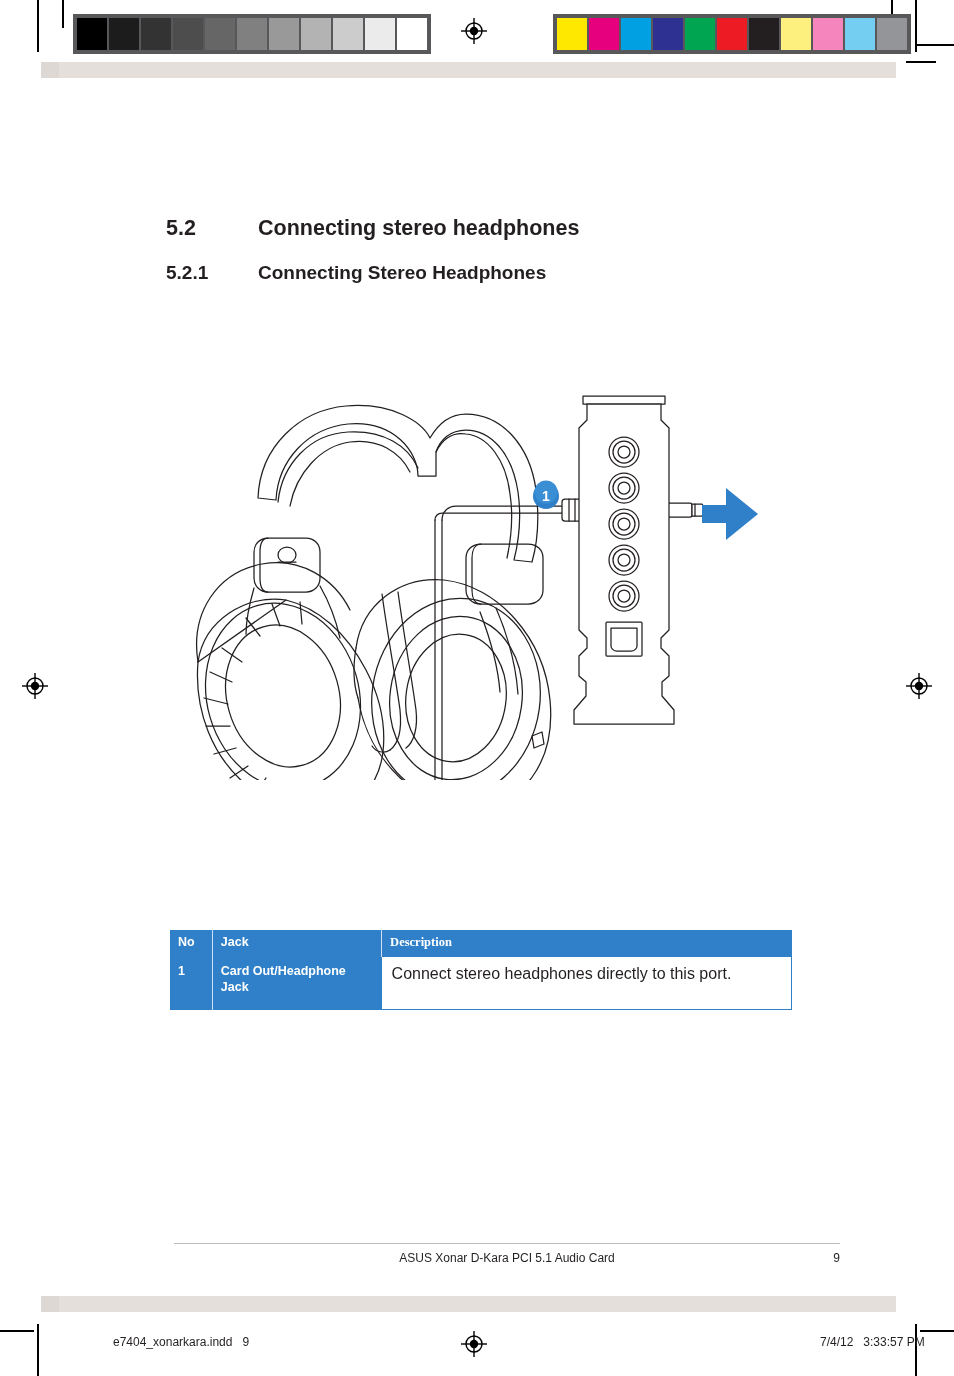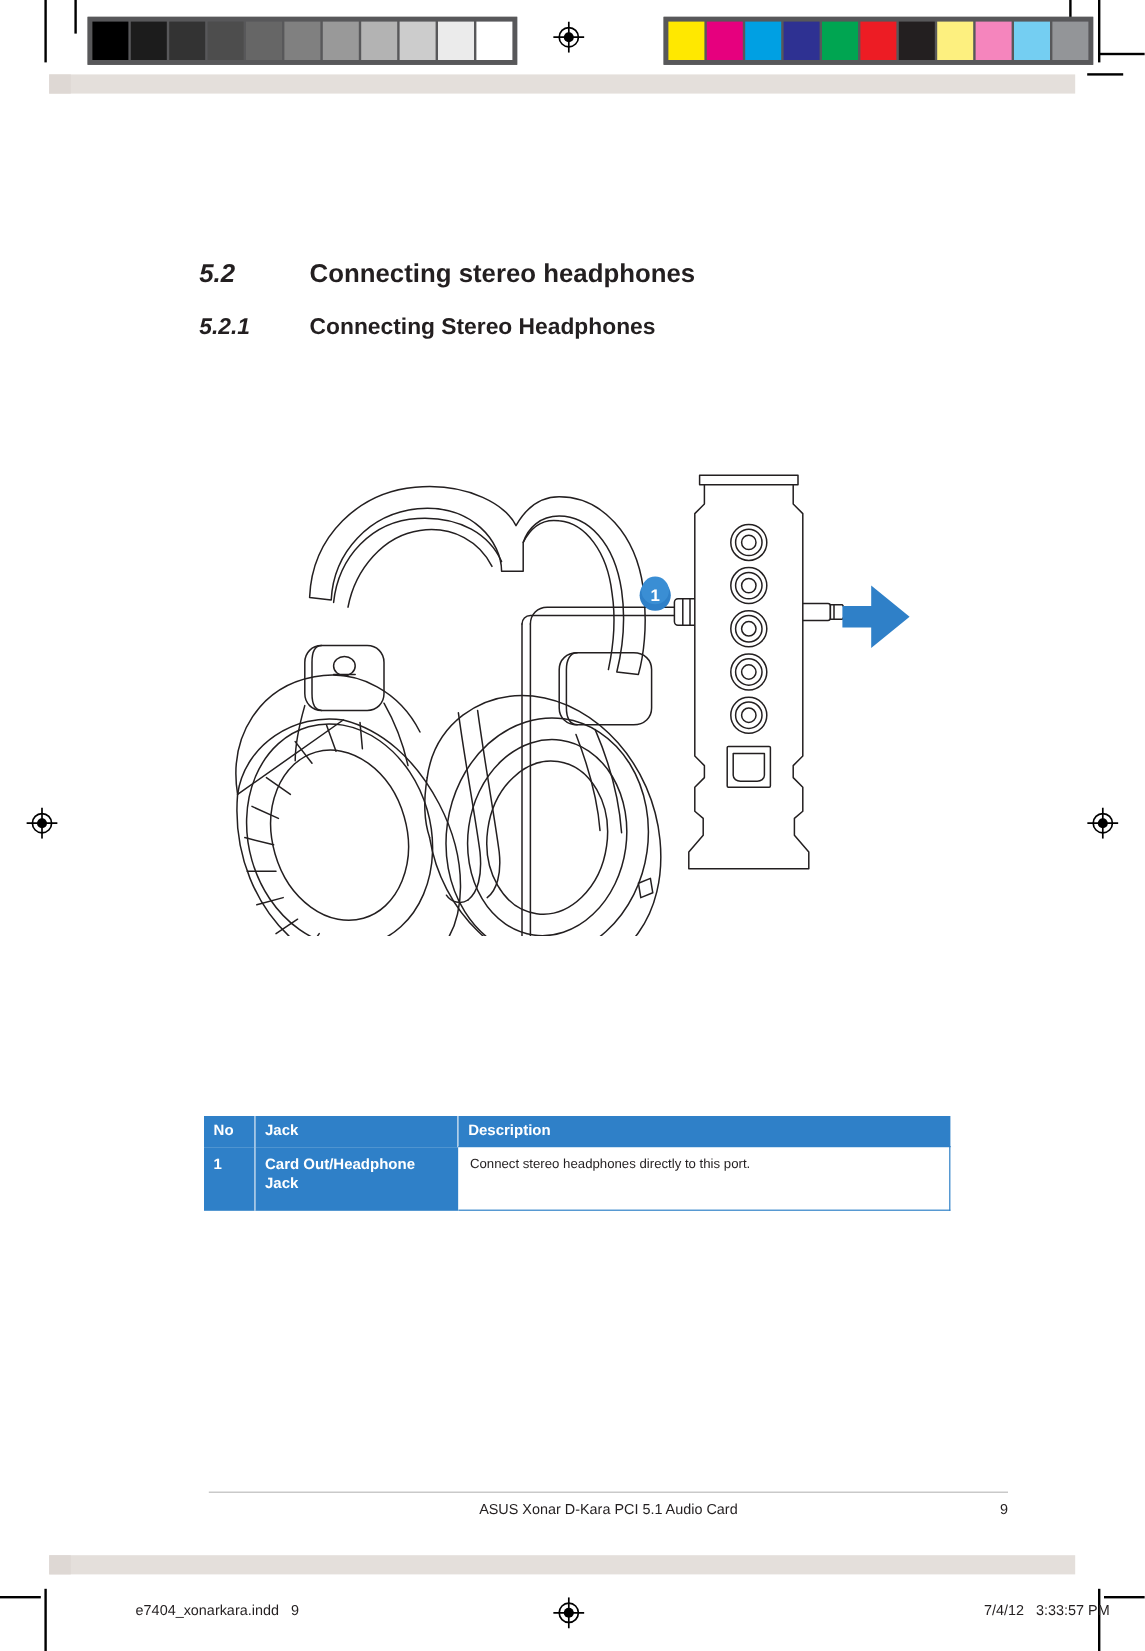--- a/index.html
+++ b/index.html
@@ -19,21 +19,21 @@
   
   .calbar { position: absolute; display: flex; border: 2px solid #58585a; background:#58585a; gap:2px; padding:2px; }
   .calbar .sw { width: 30px; height: 32px; }
 
   
   .bleed { position: absolute; background: #e4dfdb; }
   .bleed-tab { position: absolute; background: #ded8d4; }
 
   
   .h-sec { position: absolute; display: flex; color: #231f20; }
-  .h-sec .num { font-weight: bold; font-style: italic; }
+  .h-sec .num { font-weight: bold; }
   .h-sec .txt { font-weight: bold; text-align: right; }
   #h52 { left: 166px; top: 216px; font-size: 21.5px; }
   #h52 .num { width: 92px; }
   #h521 { left: 166px; top: 262px; font-size: 19px; }
   #h521 .num { width: 92px; }
 
   
   .figure { position: absolute; left: 150px; top: 380px; width: 680px; height: 400px; }
   .figure svg { display: block; }
 
@@ -41,28 +41,28 @@
   .tbl { position: absolute; left: 170px; top: 930px; width: 622px;
          border-collapse: collapse; table-layout: fixed; }
   .tbl th, .tbl td { vertical-align: top; text-align: left; }
   .tbl thead th {
     background: #2f80c8; color: #ffffff; font-size: 12.5px; font-weight: bold;
     padding: 5px 8px 6px 8px; border-right: 1px solid #cfe0f0;
   }
   .tbl thead th:last-child { border-right: none; }
   .c-no { width: 38px; }
   .c-item { width: 152px; }
-  .c-desc { width: 368px; }
+  .c-desc { width: 368px; font-family: Liberation Serif, serif; }
   .tbl tbody td.no, .tbl tbody td.item {
     background: #2f80c8; color: #ffffff; font-size: 12.5px; font-weight: bold;
     padding: 6px 8px 14px 8px; line-height: 1.32;
   }
   .tbl tbody td.no { border-right: 1px solid #cfe0f0; }
   .tbl tbody td.desc {
-    background: #ffffff; color: #231f20; font-size: 11px; font-weight: normal;
+    background: #ffffff; color: #231f20; font-size: 16px; font-weight: normal;
     padding: 7px 10px 14px 10px; line-height: 1.3;
     border: 1px solid #2f80c8; border-left: none;
   }
 
   
   .footer-rule { position: absolute; left: 174px; top: 1243px; width: 666px; height: 1px; background: #bcbcbc; }
   .footer { position: absolute; top: 1251px; font-size: 12px; color: #231f20; }
   #footer-title { left: 174px; width: 666px; text-align: center; }
   #footer-page  { left: 174px; width: 666px; text-align: right; }
 

